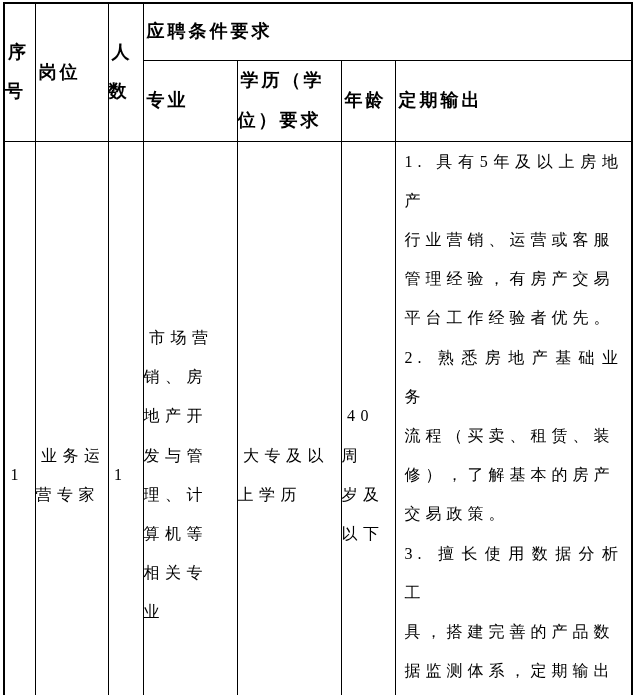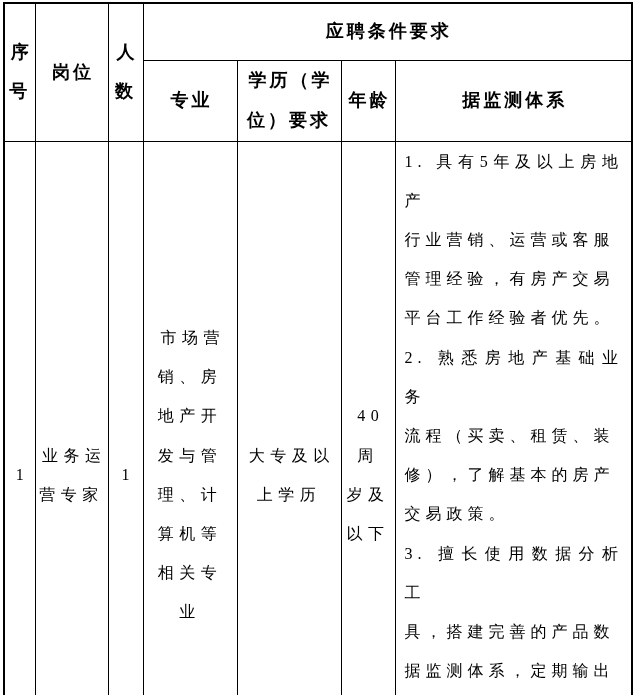--- a/index.html
+++ b/index.html
@@ -23,21 +23,21 @@
     table-layout: fixed;
     width: 628px;
     border: 2px solid #000000;
   }
   .recruit-table th,
   .recruit-table td {
     border: 1px solid #000000;
     padding: 0;
     white-space: pre-line;
     vertical-align: middle;
-    text-align: center;
+    text-align: left;
     overflow: hidden;
   }
   
   .recruit-table th {
     font-family: "Liberation Sans", "DejaVu Sans", sans-serif;
     font-weight: bold;
     font-size: 18px;
     line-height: 39.2px;
     letter-spacing: 3px;
     text-indent: 3px; 
@@ -82,21 +82,21 @@
         <th rowspan="2">岗位</th>
         <th rowspan="2">人
 数</th>
         <th colspan="4">应聘条件要求</th>
       </tr>
       <tr class="header-row-2">
         <th>专业</th>
         <th>学历（学
 位）要求</th>
         <th>年龄</th>
-        <th>据监测体系</th>
+        <th>定期输出</th>
       </tr>
     </thead>
     <tbody>
       <tr class="body-row">
         <td>1</td>
         <td>业务运
 营专家</td>
         <td>1</td>
         <td>市场营
 销、房

